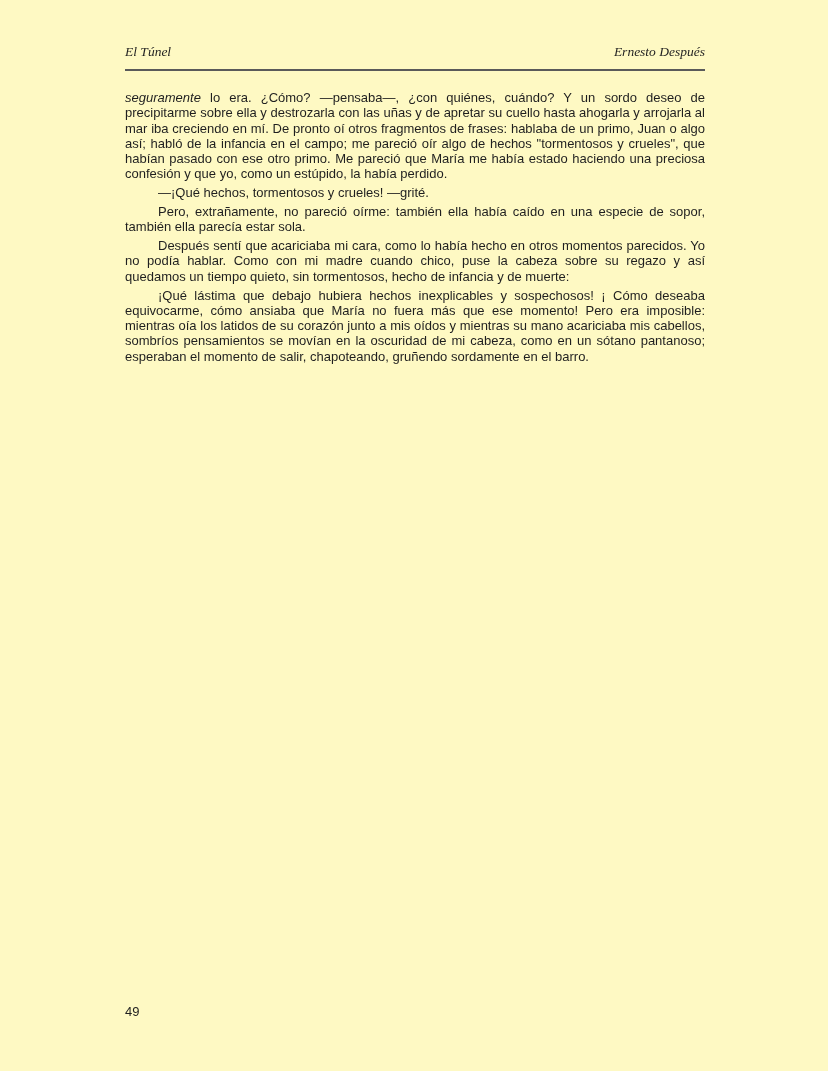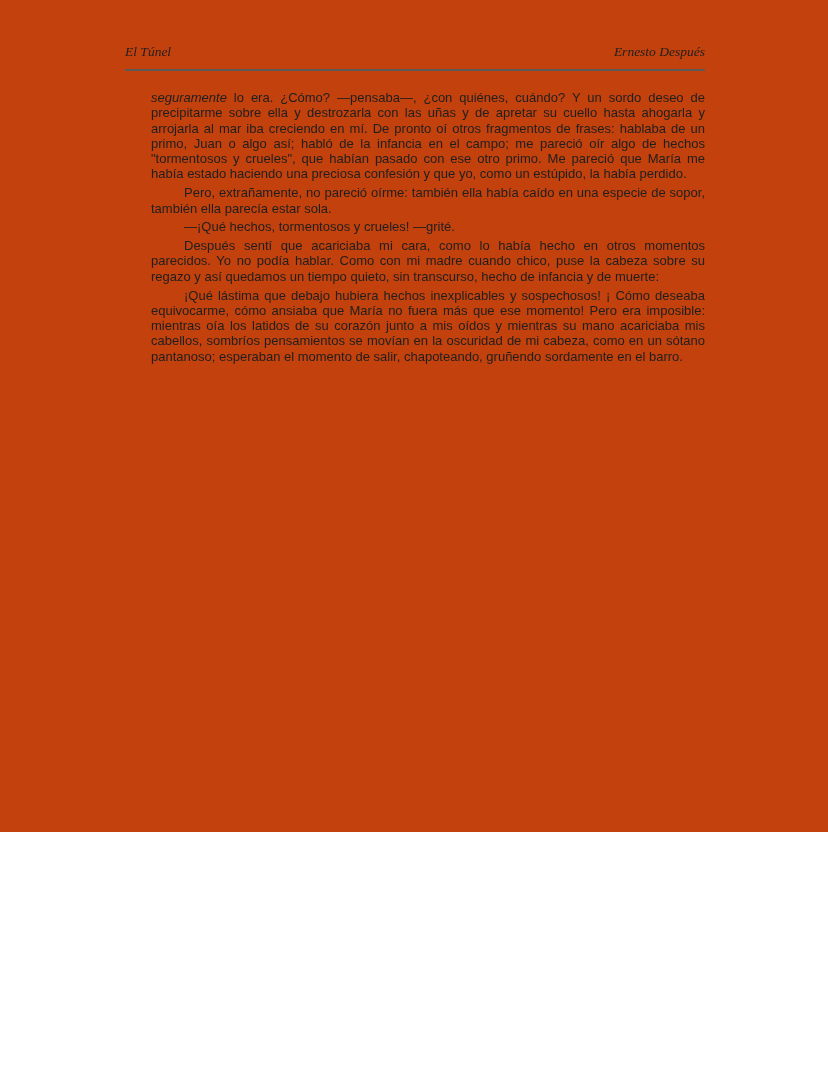--- a/index.html
+++ b/index.html
@@ -3,22 +3,22 @@
 <meta charset="utf-8">
 <style>
   html, body {
     margin: 0;
     padding: 0;
     background: #ffffff;
   }
   .page {
     position: relative;
     width: 828px;
-    height: 832px;
-    background: #c2410c;
+    height: 1071px;
+    background: #fef9c3;
     overflow: hidden;
     color: #1f1f1f;
   }
   .content {
     position: absolute;
     left: 125px;
     width: 580px;
     top: 44px;
   }
   .page-header {
@@ -35,21 +35,20 @@
     height: 0;
     border-top: 2px solid #5a5a5a;
   }
   .page-body {
     margin-top: 19px;
     font-family: "Liberation Sans", sans-serif;
     font-size: 13px;
     line-height: 15.3px;
     text-align: justify;
     color: #1f1f1f;
-    margin-left: 26px;
   }
   .para {
     margin: 0 0 3.5px 0;
     text-indent: 33px;
   }
   .para.no-indent {
     text-indent: 0;
   }
   .italic-lead {
     font-style: italic;
@@ -74,26 +73,26 @@
     <div class="page-header">
       <span class="header-left">El Túnel</span>
       <span class="header-right">Ernesto Después</span>
     </div>
 
     <div class="header-rule"></div>
 
     <div class="page-body">
       <p class="para no-indent"><span class="italic-lead">seguramente</span><span> lo era. ¿Cómo? —pensaba—, ¿con quiénes, cuándo? Y un sordo deseo de precipitarme sobre ella y destrozarla con las uñas y de apretar su cuello hasta ahogarla y arrojarla al mar iba creciendo en mí. De pronto oí otros fragmentos de frases: hablaba de un primo, Juan o algo así; habló de la infancia en el campo; me pareció oír algo de hechos "tormentosos y crueles", que habían pasado con ese otro primo. Me pareció que María me había estado haciendo una preciosa confesión y que yo, como un estúpido, la había perdido.</span></p>
 
+      <p class="para">—¡Qué hechos, tormentosos y crueles! —grité.</p>
+
       <p class="para">Pero, extrañamente, no pareció oírme: también ella había caído en una especie de sopor, también ella parecía estar sola.</p>
 
-      <p class="para">—¡Qué hechos, tormentosos y crueles! —grité.</p>
 
-
-      <p class="para">Después sentí que acariciaba mi cara, como lo había hecho en otros momentos parecidos. Yo no podía hablar. Como con mi madre cuando chico, puse la cabeza sobre su regazo y así quedamos un tiempo quieto, sin transcurso, hecho de infancia y de muerte:</p>
+      <p class="para">Después sentí que acariciaba mi cara, como lo había hecho en otros momentos parecidos. Yo no podía hablar. Como con mi madre cuando chico, puse la cabeza sobre su regazo y así quedamos un tiempo quieto, sin tormentosos, hecho de infancia y de muerte:</p>
 
       <p class="para">¡Qué lástima que debajo hubiera hechos inexplicables y sospechosos! ¡ Cómo deseaba equivocarme, cómo ansiaba que María no fuera más que ese momento! Pero era imposible: mientras oía los latidos de su corazón junto a mis oídos y mientras su mano acariciaba mis cabellos, sombríos pensamientos se movían en la oscuridad de mi cabeza, como en un sótano pantanoso; esperaban el momento de salir, chapoteando, gruñendo sordamente en el barro.</p>
     </div>
 
   </div>
 
   <div class="page-footer">
     <span>49</span>
   </div>
 </div>

